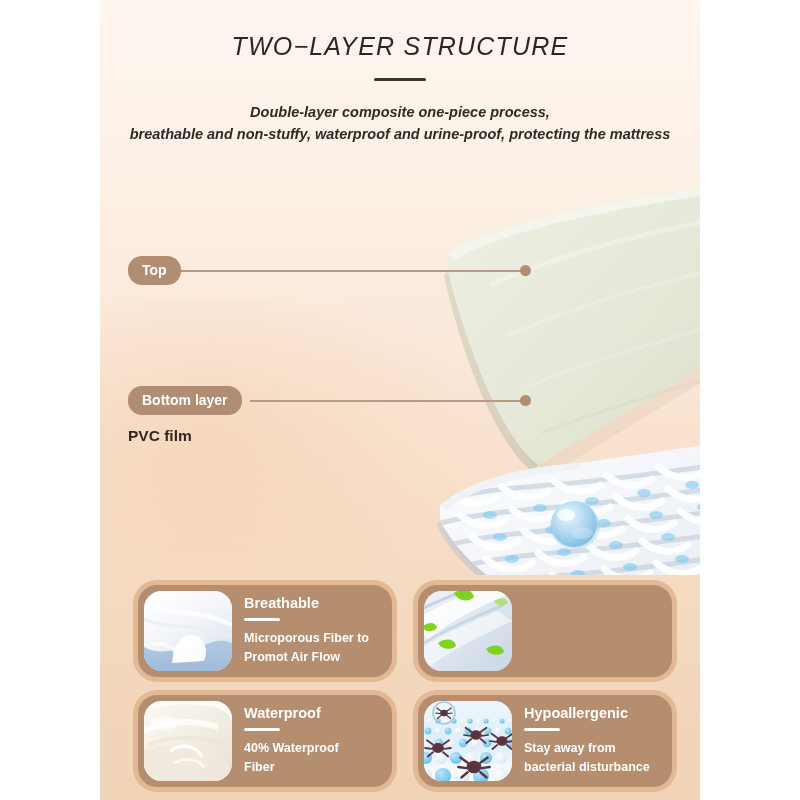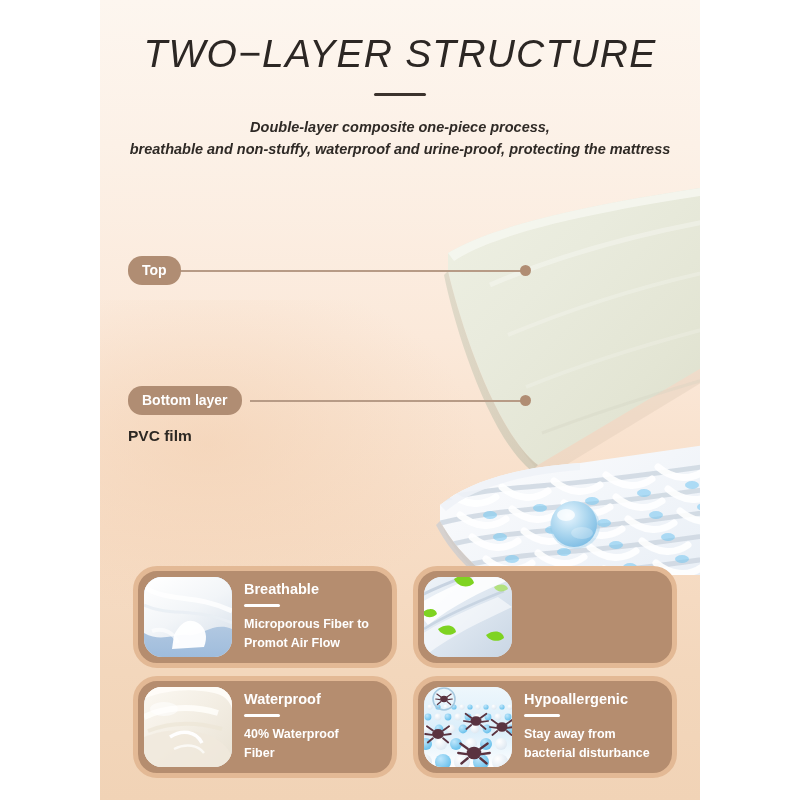--- a/index.html
+++ b/index.html
@@ -58,21 +58,21 @@
     width: 600px;
     text-align: center;
     z-index: 5;
   }
   .title {
     margin: 0;
     padding-top: 32px;
     font-family: "Liberation Sans", sans-serif;
     font-style: italic;
     font-weight: 400;
-    font-size: 39px;
+    font-size: 25px;
     letter-spacing: 1.2px;
     color: #2c2724;
     white-space: nowrap;
   }
   .title-rule {
     width: 52px;
     height: 3px;
     background: #3b332d;
     margin: 17px auto 0 auto;
     border-radius: 2px;
@@ -149,21 +149,21 @@
     width: 290px;
     height: 400px;
     z-index: 2;
   }
   #product svg { display: block; }
 
   
   .cards {
     position: absolute;
     left: 25px;
-    top: 562px;
+    top: 576px;
     width: 560px;
     display: grid;
     grid-template-columns: 280px 280px;
     grid-template-rows: 110px 110px;
     z-index: 6;
   }
   .card-wrap {
     padding: 4px 8px;
     box-sizing: border-box;
   }

